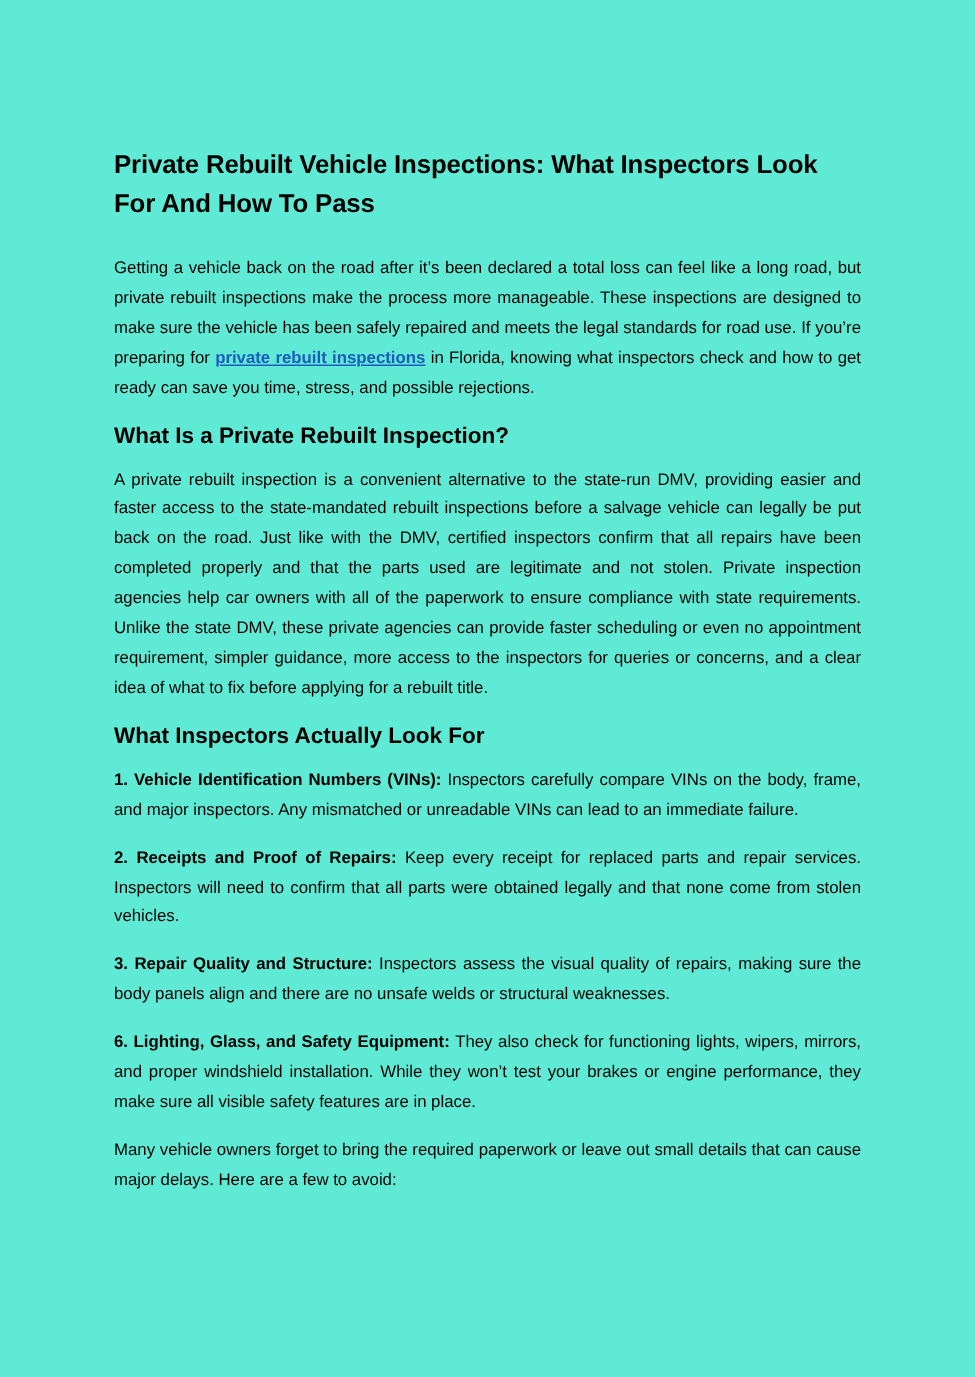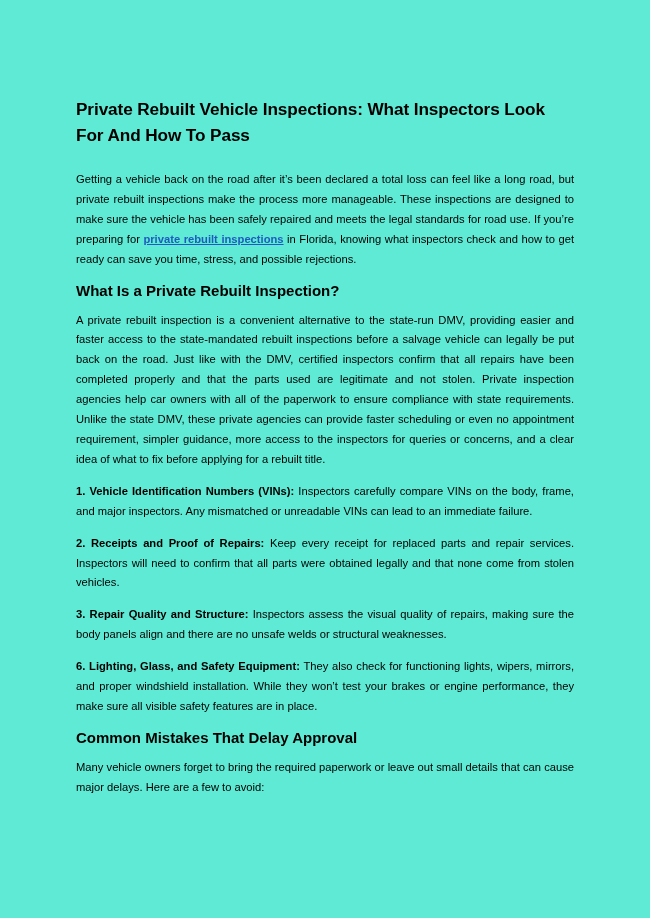--- a/index.html
+++ b/index.html
@@ -69,27 +69,27 @@
 <div class="page">
 
   <h1 class="doc-title">Private Rebuilt Vehicle Inspections: What Inspectors Look For And How To Pass</h1>
 
   <p class="body-text spacer-after"><span>Getting a vehicle back on the road after it’s been declared a total loss can feel like a long road, but private rebuilt inspections make the process more manageable. These inspections are designed to make sure the vehicle has been safely repaired and meets the legal standards for road use. If you’re preparing for </span><a class="inline-link" href="#">private rebuilt inspections</a><span> in Florida, knowing what inspectors check and how to get ready can save you time, stress, and possible rejections.</span></p>
 
   <h2 class="section-heading">What Is a Private Rebuilt Inspection?</h2>
 
   <p class="body-text spacer-after">A private rebuilt inspection is a convenient alternative to the state-run DMV, providing easier and faster access to the state-mandated rebuilt inspections before a salvage vehicle can legally be put back on the road. Just like with the DMV, certified inspectors confirm that all repairs have been completed properly and that the parts used are legitimate and not stolen. Private inspection agencies help car owners with all of the paperwork to ensure compliance with state requirements. Unlike the state DMV, these private agencies can provide faster scheduling or even no appointment requirement, simpler guidance, more access to the inspectors for queries or concerns, and a clear idea of what to fix before applying for a rebuilt title.</p>
 
+  <h2 class="section-heading">What Inspectors Actually Look For</h2>
 
 
   <p class="body-text spacer-after"><span class="lbl">1. Vehicle Identification Numbers (VINs):</span><span> Inspectors carefully compare VINs on the body, frame, and major inspectors. Any mismatched or unreadable VINs can lead to an immediate failure.</span></p>
 
   <p class="body-text spacer-after"><span class="lbl">2. Receipts and Proof of Repairs:</span><span> Keep every receipt for replaced parts and repair services. Inspectors will need to confirm that all parts were obtained legally and that none come from stolen vehicles.</span></p>
 
   <p class="body-text spacer-after"><span class="lbl">3. Repair Quality and Structure:</span><span> Inspectors assess the visual quality of repairs, making sure the body panels align and there are no unsafe welds or structural weaknesses.</span></p>
 
   <p class="body-text spacer-after"><span class="lbl">6. Lighting, Glass, and Safety Equipment:</span><span> They also check for functioning lights, wipers, mirrors, and proper windshield installation. While they won’t test your brakes or engine performance, they make sure all visible safety features are in place.</span></p>
 
-  <h2 class="section-heading">Common Mistakes That Delay Approval</h2>
 
   <p class="body-text">Many vehicle owners forget to bring the required paperwork or leave out small details that can cause major delays. Here are a few to avoid:</p>
 
 </div>
 
 </body></html>

